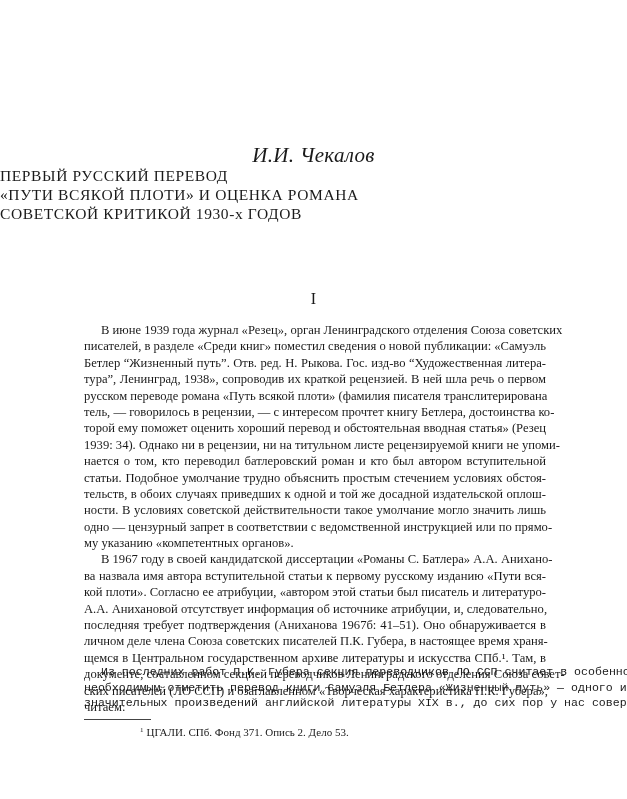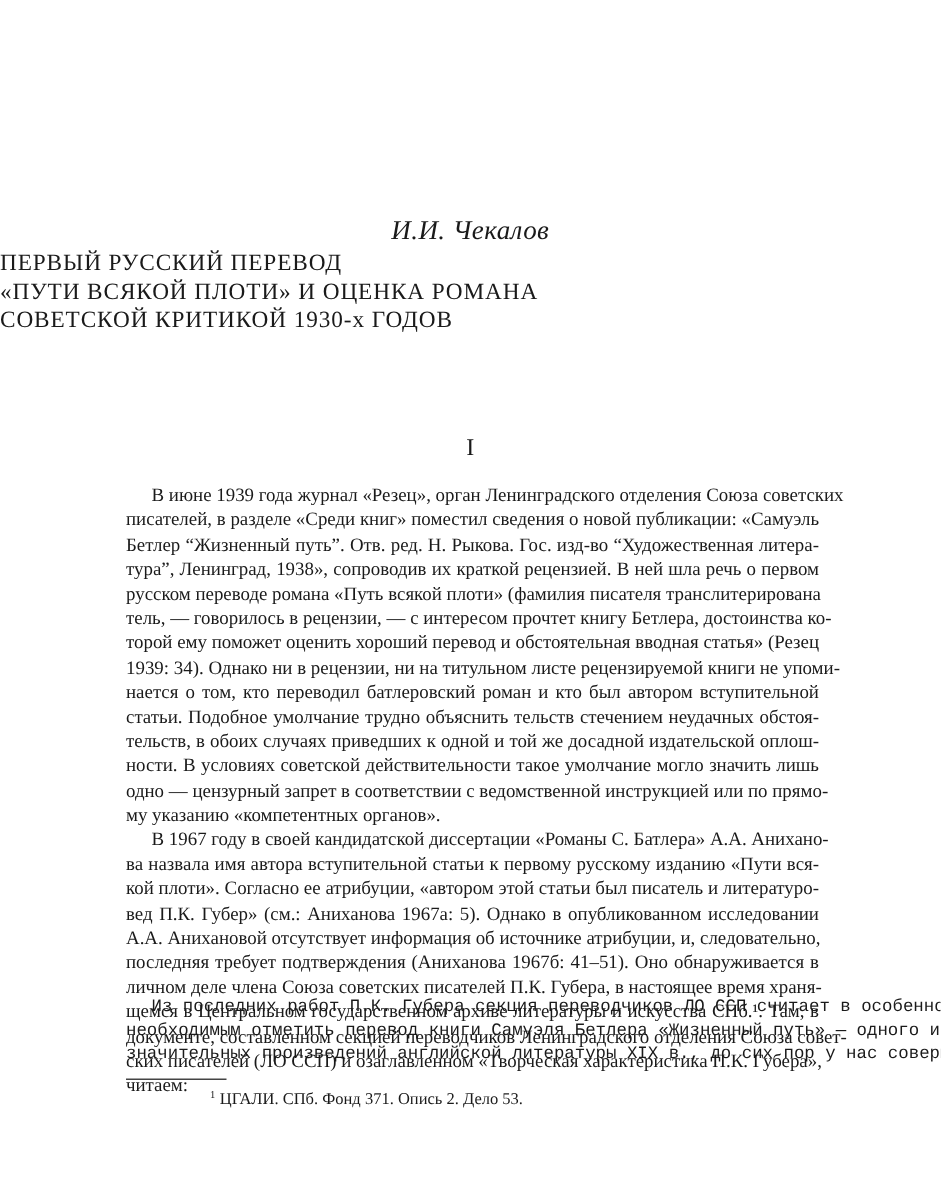--- a/index.html
+++ b/index.html
@@ -4,21 +4,21 @@
 <style>
   html, body { margin: 0; padding: 0; background: #ffffff; }
   body {
     width: 627px; height: 799px; position: relative; overflow: hidden;
     font-family: "Liberation Serif", "DejaVu Serif", serif;
     color: #1a1a1a;
   }
   .page { position: absolute; left: 0; top: 0; width: 627px; height: 799px; }
   .author {
     position: absolute; top: 143px; left: 0; width: 627px; text-align: center;
-    font-style: italic; font-size: 18px; letter-spacing: 0.3px;
+    font-style: italic; font-size: 21px; letter-spacing: 0.3px;
   }
   .title {
     position: absolute; top: 166px; left: 0; width: 627px; 
     font-size: 15.5px; line-height: 19px; letter-spacing: 0.6px;
   }
   .title div { white-space: nowrap; }
   .section-num {
     position: absolute; top: 290px; left: 0; width: 627px; text-align: center;
     font-size: 16px;
   }
@@ -63,31 +63,30 @@
     <div>
       <span class="line indent">В июне 1939 года журнал «Резец», орган Ленинградского отделения Союза советских</span>
       <span class="line">писателей, в разделе «Среди книг» поместил сведения о новой публикации: «Самуэль</span>
       <span class="line">Бетлер “Жизненный путь”. Отв. ред. Н. Рыкова. Гос. изд-во “Художественная литера-</span>
       <span class="line">тура”, Ленинград, 1938», сопроводив их краткой рецензией. В ней шла речь о первом</span>
       <span class="line">русском переводе романа «Путь всякой плоти» (фамилия писателя транслитерирована</span>
       <span class="line">тель, — говорилось в рецензии, — с интересом прочтет книгу Бетлера, достоинства ко-</span>
       <span class="line">торой ему поможет оценить хороший перевод и обстоятельная вводная статья» (Резец</span>
       <span class="line">1939: 34). Однако ни в рецензии, ни на титульном листе рецензируемой книги не упоми-</span>
       <span class="line">нается о том, кто переводил батлеровский роман и кто был автором вступительной</span>
-      <span class="line">статьи. Подобное умолчание трудно объяснить тельств стечением неудачных обстоя-</span>
+      <span class="line">статьи. Подобное умолчание трудно объяснить простым стечением условиях обстоя-</span>
       <span class="line">тельств, в обоих случаях приведших к одной и той же досадной издательской оплош-</span>
       <span class="line">ности. В условиях советской действительности такое умолчание могло значить лишь</span>
       <span class="line">одно — цензурный запрет в соответствии с ведомственной инструкцией или по прямо-</span>
       <span class="line last">му указанию «компетентных органов».</span>
     </div>
     <div>
       <span class="line indent">В 1967 году в своей кандидатской диссертации «Романы С. Батлера» А.А. Анихано-</span>
       <span class="line">ва назвала имя автора вступительной статьи к первому русскому изданию «Пути вся-</span>
       <span class="line">кой плоти». Согласно ее атрибуции, «автором этой статьи был писатель и литературо-</span>
-      <span class="line">вед П.К. Губер» (см.: Аниханова 1967а: 5). Однако в опубликованном исследовании</span>
       <span class="line">А.А. Анихановой отсутствует информация об источнике атрибуции, и, следовательно,</span>
       <span class="line">последняя требует подтверждения (Аниханова 1967б: 41–51). Оно обнаруживается в</span>
       <span class="line">личном деле члена Союза советских писателей П.К. Губера, в настоящее время храня-</span>
       <span class="line">щемся в Центральном государственном архиве литературы и искусства СПб.¹. Там, в</span>
       <span class="line">документе, составленном секцией переводчиков Ленинградского отделения Союза совет-</span>
       <span class="line">ских писателей (ЛО ССП) и озаглавленном «Творческая характеристика П.К. Губера»,</span>
       <span class="line last">читаем:</span>
     </div>
   </div>
 

